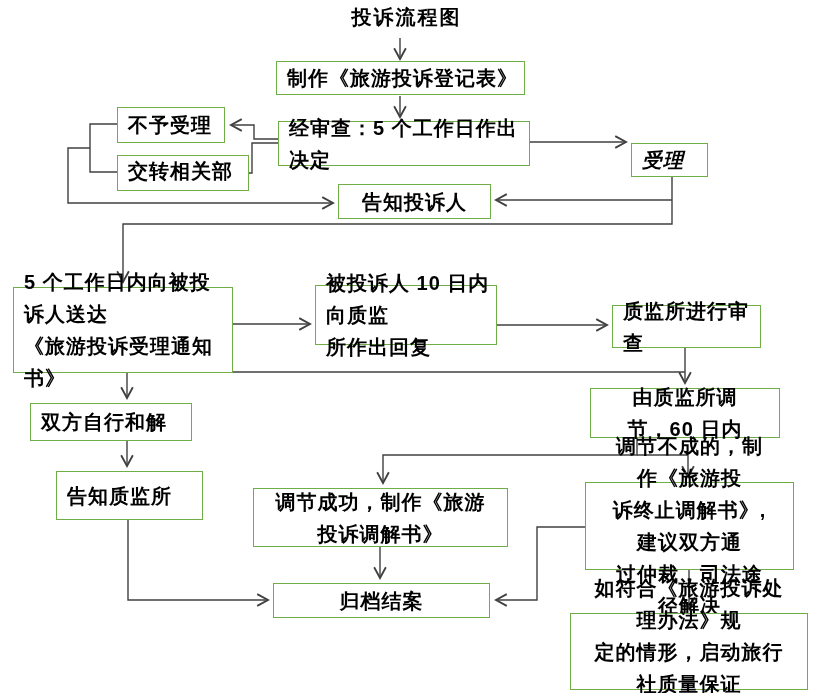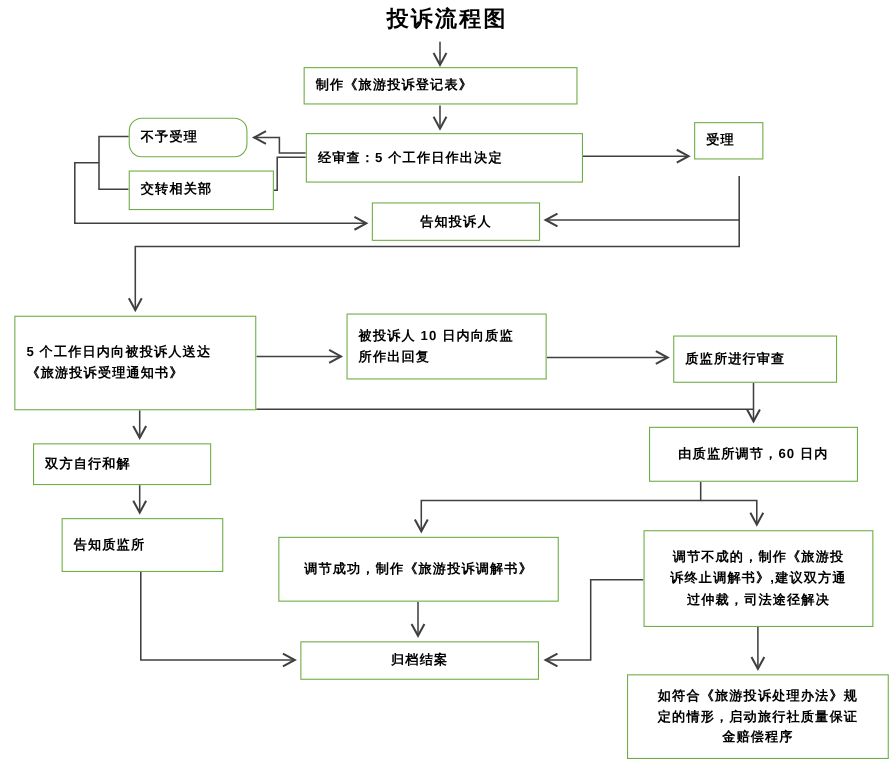--- a/index.html
+++ b/index.html
@@ -12,21 +12,21 @@
   body{font-family:"Liberation Sans","DejaVu Sans",sans-serif;color:var(--text_color);}
   .canvas{position:relative;width:813px;height:693px;background:var(--background);overflow:hidden;}
   .title{
     position:absolute;left:0;top:4px;width:100%;
     text-align:center;font-size:20px;font-weight:bold;letter-spacing:2px;
   }
   .node{
     position:absolute;box-sizing:border-box;
     border:1.6px solid var(--box_border);
     background:#fff;
-    font-size:12px;font-weight:bold;line-height:1.6;
+    font-size:20px;font-weight:bold;line-height:1.6;
     display:flex;align-items:center;
     white-space:pre-line;
     letter-spacing:1px;
   }
   .node.left{justify-content:flex-start;text-align:left;padding:2px 6px 2px 10px;}
   .node.center{justify-content:center;text-align:center;padding:2px 21px;}
   svg.edges{position:absolute;left:0;top:0;width:813px;height:693px;pointer-events:none;}
   .edge{fill:none;stroke:var(--line_color);stroke-width:1.4;}
   #arr path{stroke:var(--line_color);}
 </style>
@@ -59,23 +59,23 @@
     <polyline class="edge" points="637,438 637,455 383,455 383,483" marker-end="url(#arr)"></polyline>
     <polyline class="edge" points="637,455 688,455 688,477" marker-end="url(#arr)"></polyline>
     <polyline class="edge" points="380,547 380,578" marker-end="url(#arr)"></polyline>
     <polyline class="edge" points="585,527 537,527 537,600 496,600" marker-end="url(#arr)"></polyline>
     <polyline class="edge" points="689,570 689,608" marker-end="url(#arr)"></polyline>
   </svg>
 
   <div class="title">投诉流程图</div>
 
   <div class="node left" style="left:276px;top:61px;width:249px;height:34px;">制作《旅游投诉登记表》</div>
-  <div class="node left" style="left:117px;top:107px;width:108px;height:36px;border-radius:12px;">不予受理</div>
+  <div class="node left" style="left:117px;top:107px;width:108px;height:36px;">不予受理</div>
   <div class="node left" style="left:278px;top:121px;width:252px;height:45px;">经审查：5 个工作日作出决定</div>
-  <div class="node left" style="left:631px;top:111px;width:63px;height:34px;">受理</div>
+  <div class="node left" style="left:631px;top:143px;width:77px;height:34px;font-style:italic;">受理</div>
   <div class="node left" style="left:117px;top:155px;width:132px;height:36px;font-family:Liberation Mono, monospace;">交转相关部</div>
   <div class="node center" style="left:338px;top:184px;width:153px;height:35px;">告知投诉人</div>
   <div class="node left" style="left:13px;top:287px;width:220px;height:86px;">5 个工作日内向被投诉人送达
 《旅游投诉受理通知书》</div>
   <div class="node left" style="left:315px;top:285px;width:182px;height:60px;">被投诉人 10 日内向质监
 所作出回复</div>
   <div class="node left" style="left:612px;top:305px;width:149px;height:43px;">质监所进行审查</div>
   <div class="node left" style="left:30px;top:403px;width:162px;height:38px;">双方自行和解</div>
   <div class="node center" style="left:590px;top:388px;width:190px;height:50px;">由质监所调节，60 日内</div>
   <div class="node left" style="left:56px;top:471px;width:147px;height:49px;">告知质监所</div>

